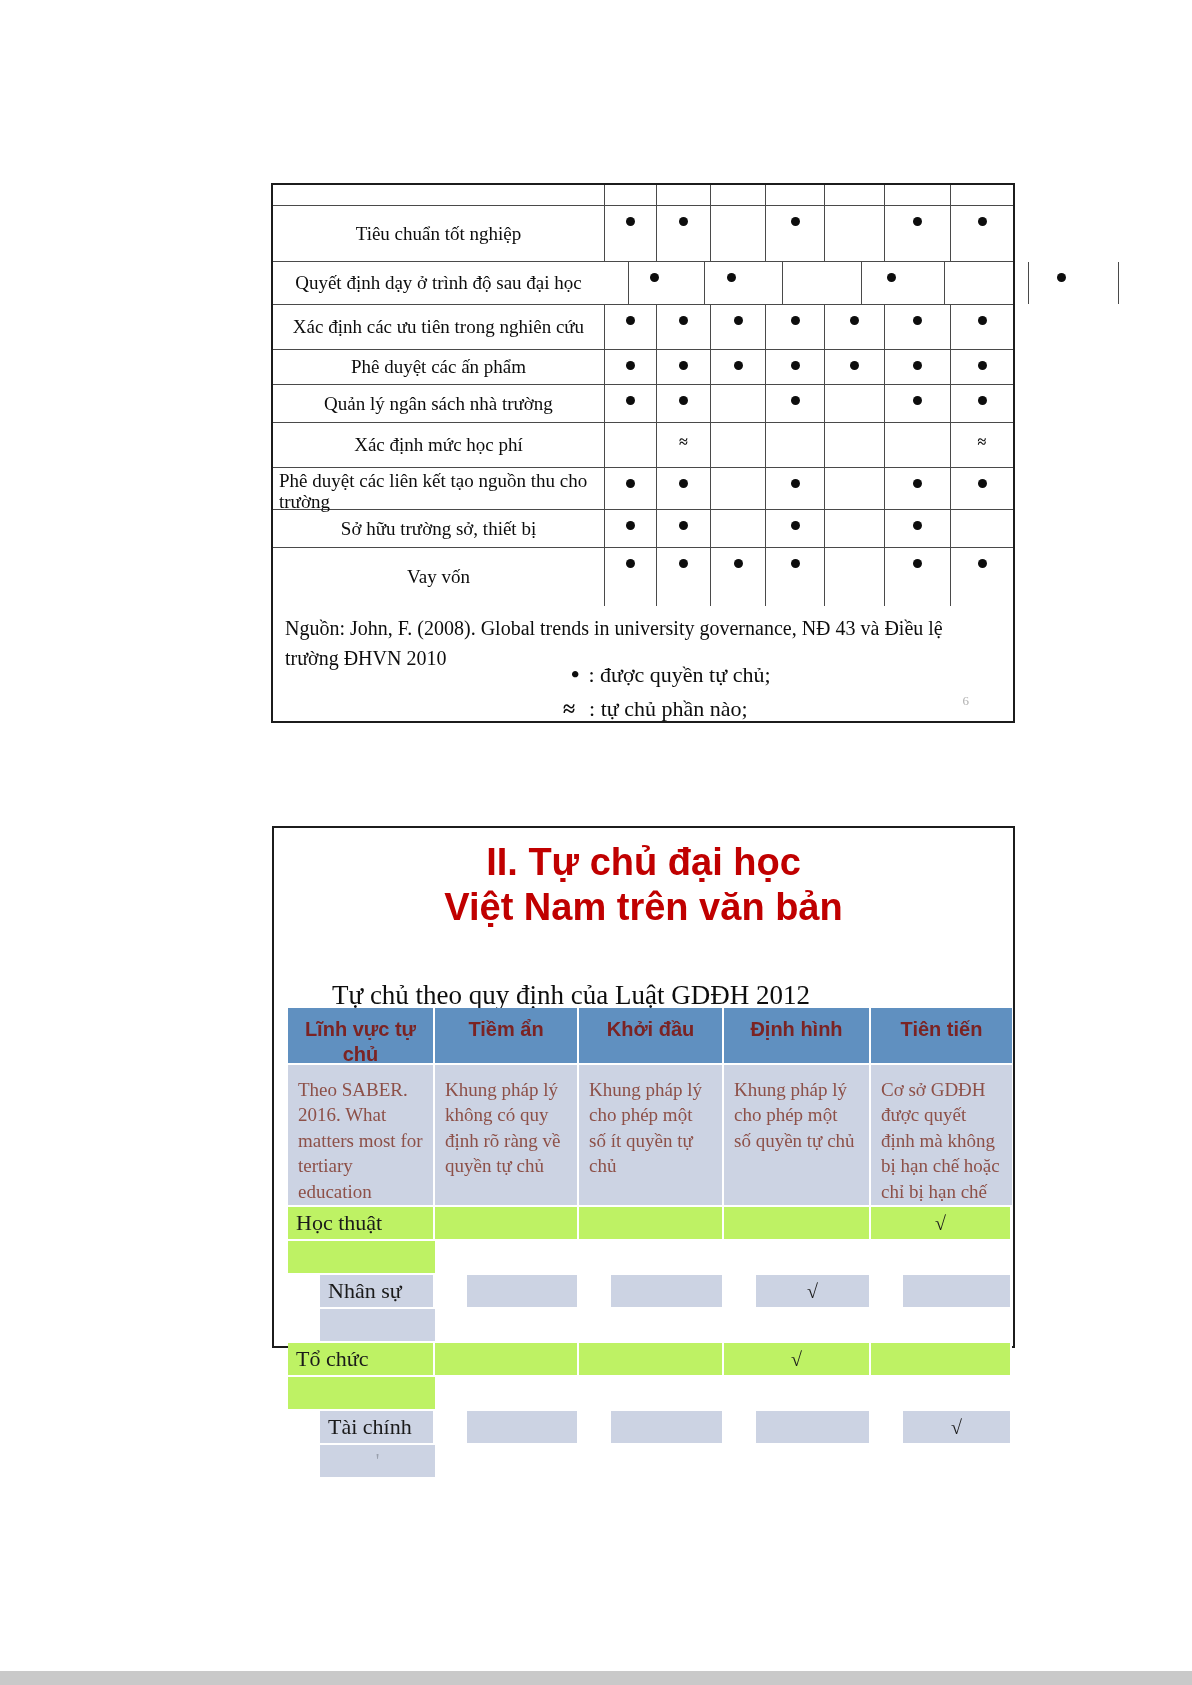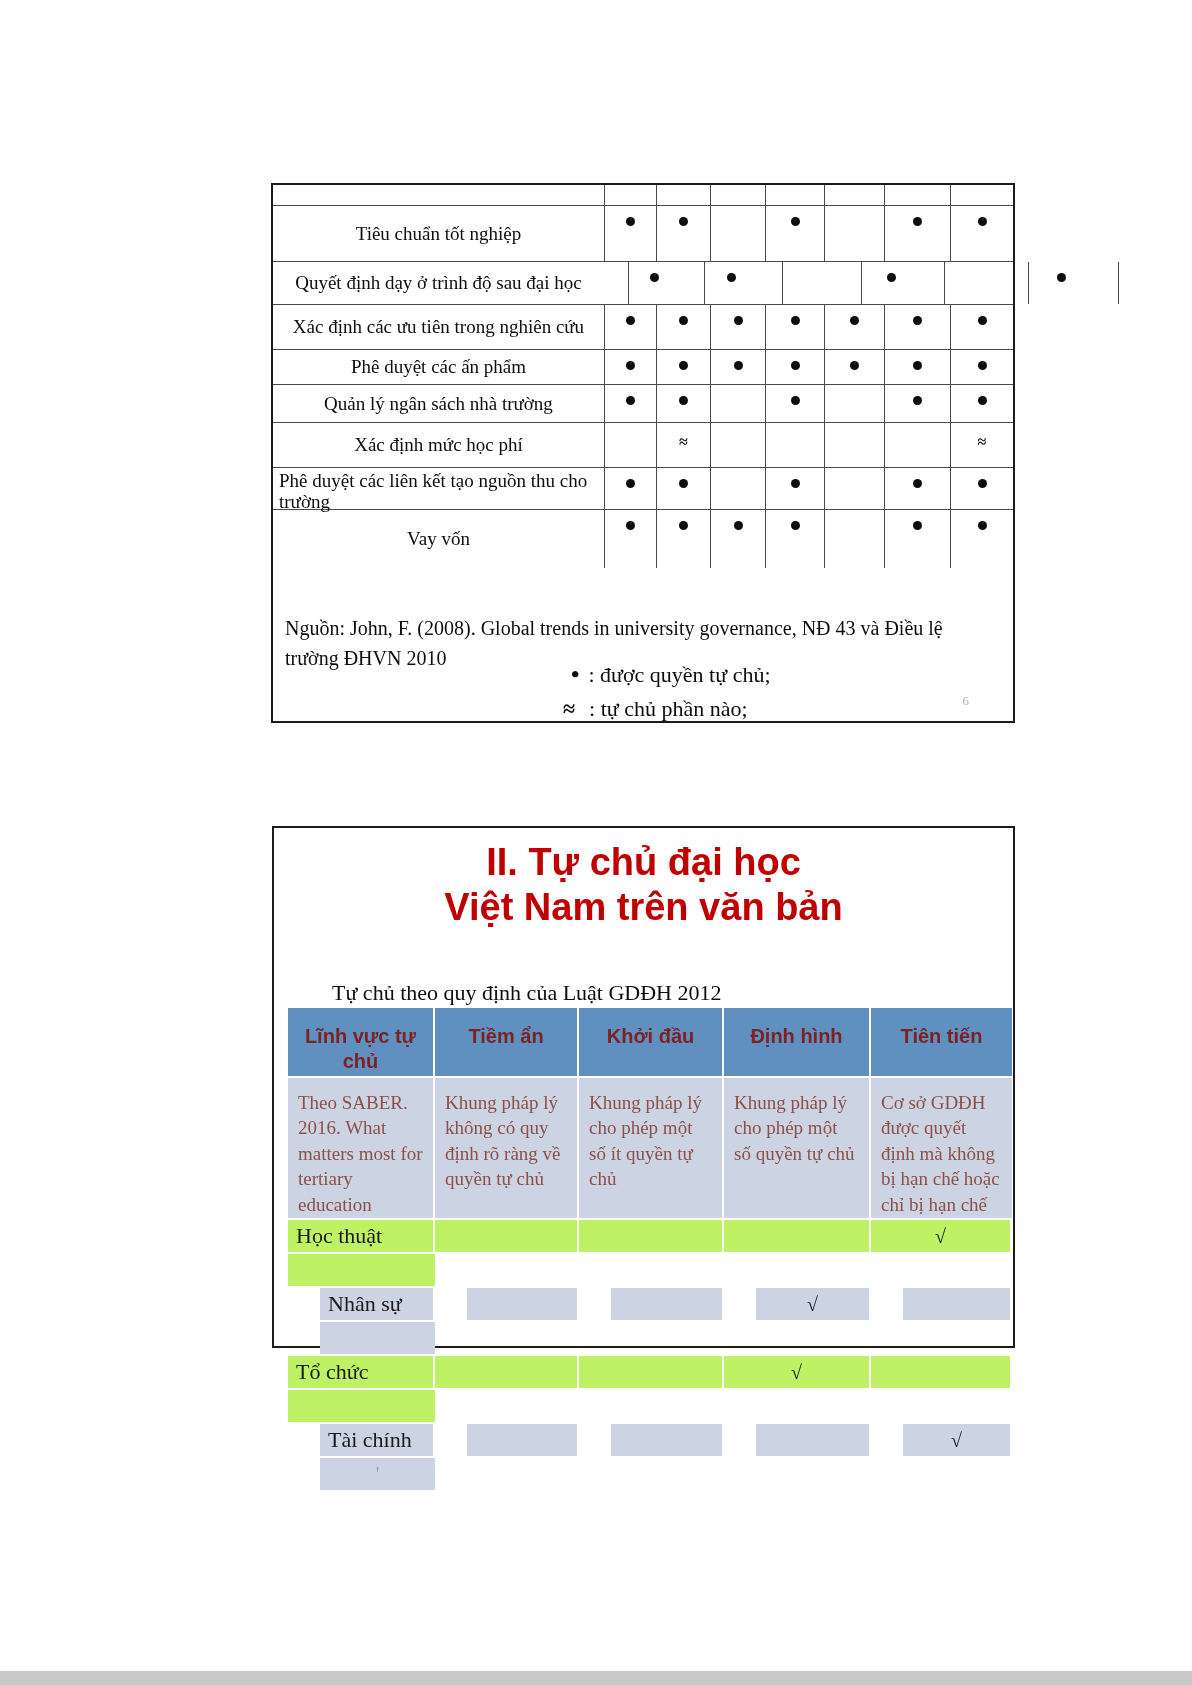--- a/index.html
+++ b/index.html
@@ -27,27 +27,27 @@
   .legend-sym-dot{font-size:24px;font-weight:bold;margin-right:9px;line-height:1;}
   .legend-sym-approx{font-size:22px;font-weight:bold;margin-right:14px;line-height:1;}
   .s1-pagenum{position:absolute;right:44px;top:508px;font-size:13px;color:#b0b0b0;}
 
   
   .slide2{position:absolute;left:272px;top:826px;width:743px;height:522px;
           border:2px solid #1c1c1c;box-sizing:border-box;background:#fff;}
   .s2-title{margin:12px 0 0 0;text-align:center;
             font-family:"Liberation Sans",sans-serif;font-weight:bold;
             font-size:38px;line-height:1.18;}
-  .s2-subtitle{position:absolute;left:58px;top:152px;font-size:22px;color:#0d0d0d;}
+  .s2-subtitle{position:absolute;left:58px;top:152px;font-size:27px;color:#0d0d0d;}
   .s2-table{position:absolute;left:14px;top:180px;width:724px;}
   .s2-row{display:grid;grid-template-columns:147px 144px 145px 147px 141px;}
   .s2-hcell{background:#6090c0;color:#7b2323;font-family:"Liberation Sans",sans-serif;
             font-weight:bold;font-size:20px;line-height:1.25;text-align:center;
             display:flex;align-items:flex-start;justify-content:center;
-            padding:16px 10px;height:68px;box-sizing:border-box;
+            padding:9px 10px;height:55px;box-sizing:border-box;
             border-right:2px solid #fff;}
   .s2-row > :last-child{border-right:none;}
   .s2-dcell{background:#ccd3e3;color:#8d5048;font-size:19px;line-height:1.34;
             padding:12px 10px;height:142px;box-sizing:border-box;
             border-right:2px solid #fff;border-top:2px solid #fff;}
   .s2-ccell{font-size:22px;display:flex;align-items:center;box-sizing:border-box;
             height:34px;border-right:2px solid #fff;border-top:2px solid #fff;color:#1a1a1a;}
   .s2-ccell.lab{padding-left:8px;}
   .s2-ccell.val{justify-content:center;font-size:20px;}
   .row-light .s2-ccell{background:#bef264;}
@@ -207,20 +207,38 @@
           <div class="s1-cell">
             <span class="dot"></span>
           </div>
           <div class="s1-cell"></div>
           <div class="s1-cell">
             <span class="dot"></span>
           </div>
           <div class="s1-cell">
             <span class="dot"></span>
           </div>
+        </div>
+        <div class="s1-row" style="height: 37px;">
+          <div class="s1-label">Sở hữu trường sở, thiết bị</div>
+          <div class="s1-cell">
+            <span class="dot"></span>
+          </div>
+          <div class="s1-cell">
+            <span class="dot"></span>
+          </div>
+          <div class="s1-cell"></div>
+          <div class="s1-cell">
+            <span class="dot"></span>
+          </div>
+          <div class="s1-cell"></div>
+          <div class="s1-cell">
+            <span class="dot"></span>
+          </div>
+          <div class="s1-cell"></div>
         </div>
         <div class="s1-row" style="height: 58px;">
           <div class="s1-label">Vay vốn</div>
           <div class="s1-cell">
             <span class="dot"></span>
           </div>
           <div class="s1-cell">
             <span class="dot"></span>
           </div>
           <div class="s1-cell">

